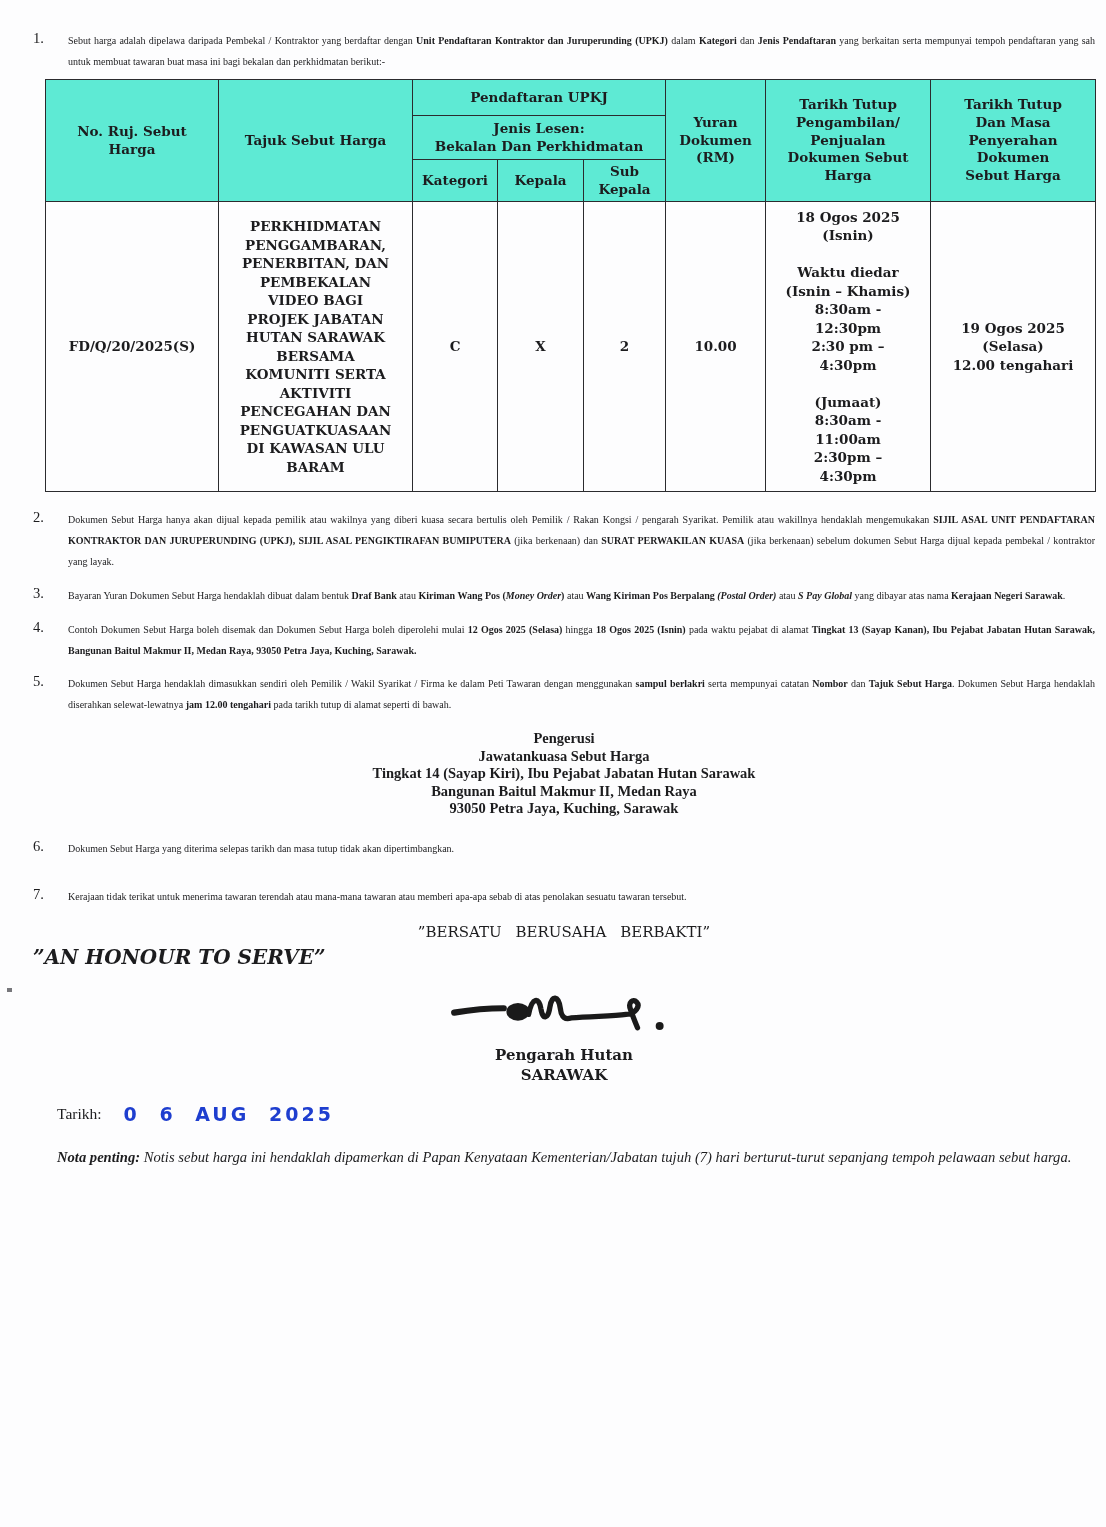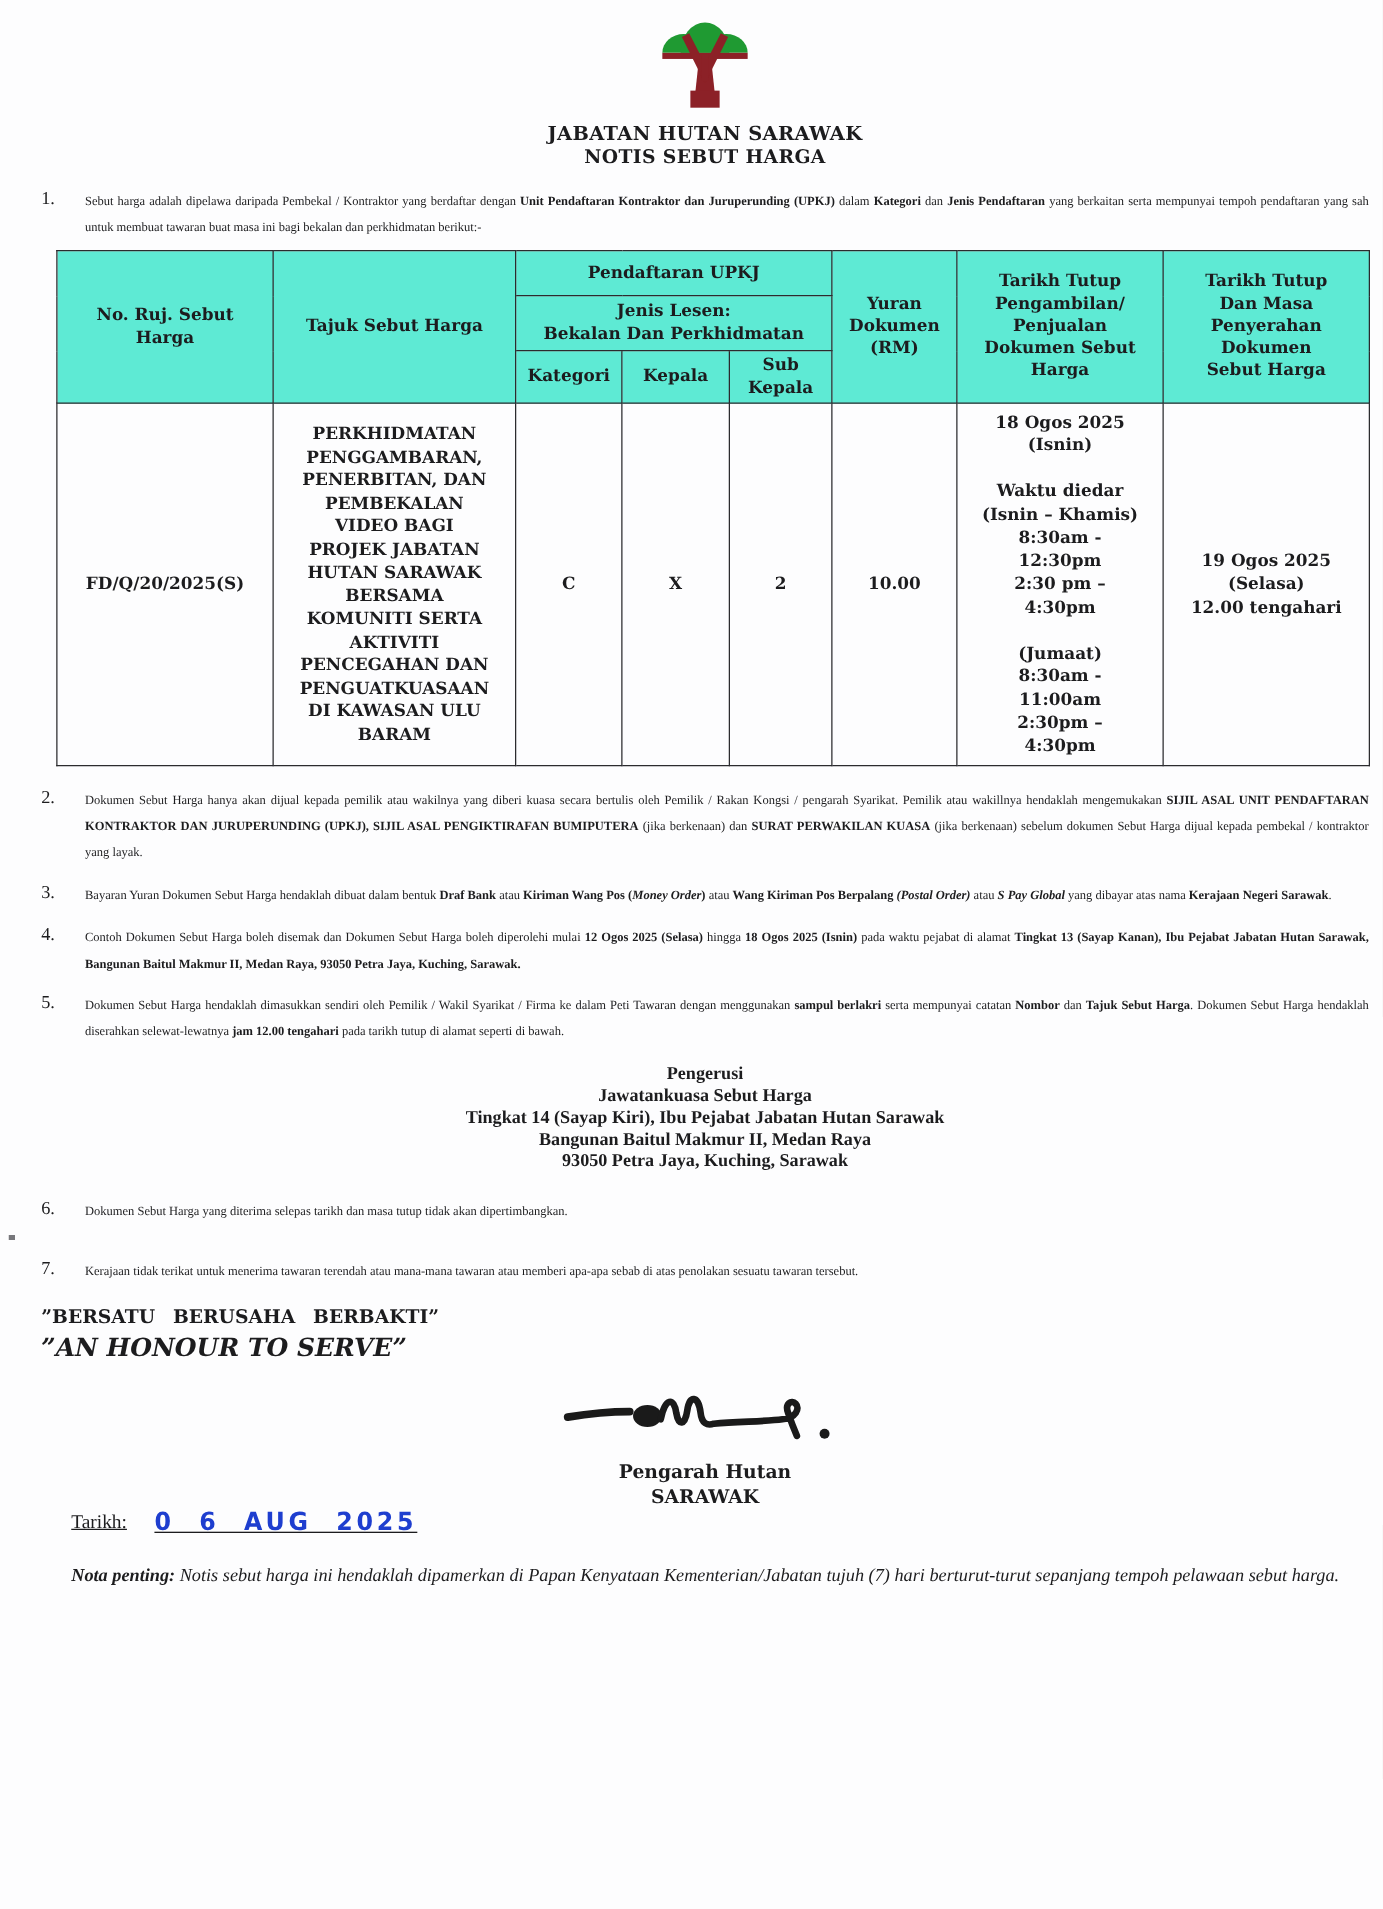--- a/index.html
+++ b/index.html
@@ -15,38 +15,38 @@
 
   .num-item{ display:flex; }
   .num-item .num{ width:35px; flex:0 0 35px; font-size:14.6px; }
   .num-item .txt{ flex:1; font-size:10px; line-height:21px; text-align:justify; }
   .txt .b{ font-weight:bold; }
   .txt .i{ font-style:italic; }
 
   .mt16{margin-top:16px;} .mt17{margin-top:17px;} .mt13{margin-top:13px;}
   .mt12{margin-top:12px;} .mt15{margin-top:15px;} .mt20{margin-top:20px;}
   .mt27{margin-top:27px;} .mt7{margin-top:7px;} .mt22{margin-top:22px;}
-  .mt18{text-decoration:underline;}
+  .mt18{margin-top:18px;}
 
   table.notice{
     border-collapse:collapse; table-layout:fixed; width:1050px; margin-left:12px;
     font-family:"DejaVu Serif", serif; font-weight:bold;
   }
   table.notice th, table.notice td{
     border:1.5px solid #2b2b2e; text-align:center; vertical-align:middle;
     white-space:pre-line; padding:2px 4px;
   }
   table.notice th{ background:#5eead4; font-size:13.5px; line-height:1.32; font-weight:bold; }
   table.notice td{ background:#fdfdfe; font-size:13.5px; line-height:18.5px; }
   tr.h1{ height:36px; } tr.h2{ height:44px; } tr.h3{ height:42px; }
   tr.body-row{ height:290px; }
   td.ref-cell{ font-size:14px; }
 
   .address{ font-family:"DejaVu Serif", serif; font-weight:bold; font-size:14.5px; line-height:17.5px; text-align:center; }
-  .motto1{ font-family:"DejaVu Serif", serif; font-weight:bold; font-size:15px; word-spacing:9px; text-align:left; }
+  .motto1{ font-family:"DejaVu Serif", serif; font-weight:normal; font-size:15px; word-spacing:9px; text-align:center; }
   .motto2{ font-family:"DejaVu Serif", serif; font-weight:bold; font-style:italic; font-size:20px; text-align:left; margin-top:4px; }
   .sig-wrap{ text-align:center; margin-top:10px; }
   .sig-name{ font-family:"DejaVu Serif", serif; font-weight:bold; font-size:15.5px; text-align:center; margin-top:2px; }
   .sig-title, .sig-region{ font-family:"DejaVu Serif", serif; font-weight:bold; font-size:15px; text-align:center; line-height:20px; }
 
   .date-row{ padding-left:24px; display:flex; align-items:center; }
   .date-label{ font-size:15.5px; }
   .date-stamp{
     margin-left:22px; font-family:"DejaVu Sans", sans-serif; font-weight:bold;
     font-size:19px; letter-spacing:3px; word-spacing:10px; transform:scaleY(1.05);
@@ -54,39 +54,20 @@
   .note{ font-size:14.6px; line-height:21px; font-style:italic; padding-left:24px; padding-right:20px; }
   .note .lbl{ font-weight:bold; }
   .artifact{ position:absolute; left:7px; top:988px; width:5px; height:4px; background:#55555a; opacity:.8; }
 </style>
 </head>
 <body>
 
 <div class="page">
   <div class="inner">
 
-    <div class="logo-wrap">
-      <svg width="88" height="78" viewBox="0 0 90 80">
-        <g fill="#1f9a32">
-          <path d="M10,29 a17.5,15.5 0 0 1 35,0 z"></path>
-          <path d="M45,29 a17.5,15.5 0 0 1 35,0 z"></path>
-          <path d="M25,29 a20,25 0 0 1 40,0 z"></path>
-        </g>
-        <g fill="#8c2127">
-          <rect x="10" y="29" width="70" height="5"></rect>
-          <path d="M40,34 L50,34 L53,62 L37,62 Z"></path>
-          <rect x="33" y="60" width="24" height="14"></rect>
-          <path d="M45,54 L26,16 L32,13 L49,46 Z"></path>
-          <path d="M45,54 L64,16 L58,13 L41,46 Z"></path>
-          <rect x="42.5" y="30" width="5" height="22"></rect>
-        </g>
-      </svg>
-      <div class="org-title">JABATAN HUTAN SARAWAK</div>
-      <div class="doc-title">NOTIS SEBUT HARGA</div>
-    </div>
 
     <div class="num-item mt16">
       <div class="num">1.</div>
       <div class="txt"><span>Sebut harga adalah dipelawa daripada Pembekal / Kontraktor yang berdaftar dengan </span><span class="b">Unit Pendaftaran Kontraktor dan Juruperunding (UPKJ)</span><span> dalam </span><span class="b">Kategori</span><span> dan </span><span class="b">Jenis Pendaftaran</span><span> yang berkaitan serta mempunyai tempoh pendaftaran yang sah untuk membuat tawaran buat masa ini bagi bekalan dan perkhidmatan berikut:-</span></div>
     </div>
 
     <table class="notice mt7">
       <colgroup>
         <col style="width:173px">
           <col style="width:194px">

